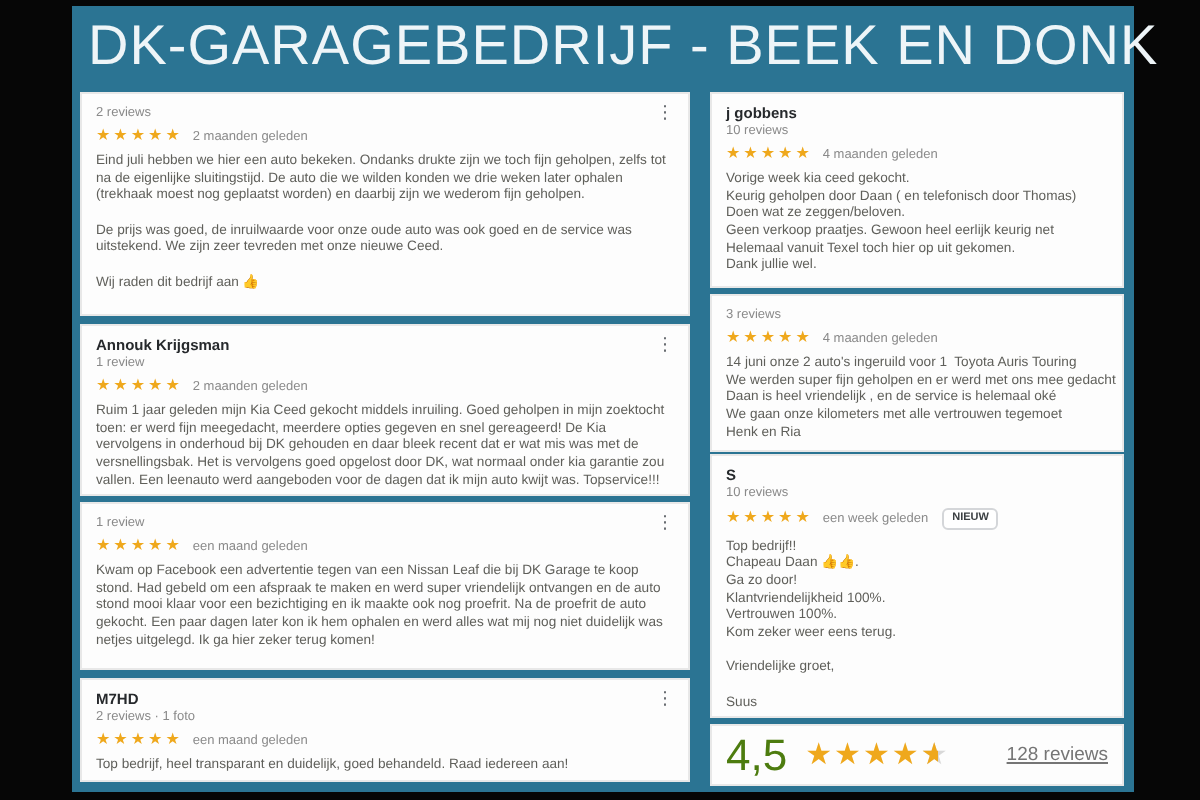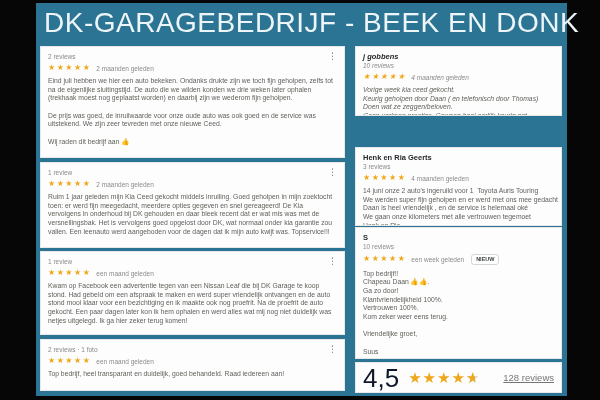--- a/index.html
+++ b/index.html
@@ -14,21 +14,21 @@
     font-size:28px;font-weight:normal;color:#eef5f8;letter-spacing:.5px;white-space:nowrap;
   }
   .card{
     position:absolute;background:#fdfdfd;box-sizing:border-box;
     padding:5px 7px;overflow:hidden;border:1px solid #e8e8e8;
   }
   #card-koen   {left:40px;top:46px;width:305px;height:112px;}
   #card-annouk {left:40px;top:162px;width:305px;height:86px;}
   #card-bart   {left:40px;top:251px;width:305px;height:84px;}
   #card-m7hd   {left:40px;top:339px;width:305px;height:52px;}
-  #card-gobbens{left:355px;top:46px;width:207px;height:70px;font-style:italic;}
+  #card-gobbens{left:355px;top:46px;width:207px;height:98px;}
   #card-henk   {left:355px;top:147px;width:207px;height:79px;}
   #card-s      {left:355px;top:227px;width:207px;height:132px;}
   .name{font-size:7.5px;font-weight:bold;color:#26292c;line-height:1.2;}
   .meta{font-size:6.5px;color:#8a8a8a;margin-top:1px;}
   .stars-row{margin-top:4px;display:flex;align-items:center;gap:5px;}
   .stars{font-size:8px;color:#efa81c;letter-spacing:1.5px;line-height:1;}
   .date{font-size:6.5px;color:#8a8a8a;}
   .badge-new{
     font-size:5.5px;font-weight:bold;color:#3c4043;border:1px solid #d4d6d9;
     border-radius:3px;padding:1px 4px;background:#fff;margin-left:2px;line-height:1.2;
@@ -38,21 +38,21 @@
   .card.right .body{white-space:pre;}
   .kebab{
     position:absolute;top:5px;right:7px;font-size:9px;color:#5f6368;
     line-height:1;cursor:pointer;letter-spacing:0;
   }
   #summary-bar{
     position:absolute;left:355px;top:362px;width:207px;height:31px;
     background:#fdfdfd;border:1px solid #e8e8e8;box-sizing:border-box;
     display:flex;align-items:center;padding:0 7px;overflow:hidden;
   }
-  .score{font-size:26px;color:#0f172a;line-height:1;}
+  .score{font-size:22px;color:#4d7c0f;line-height:1;}
   .sum-stars{display:flex;align-items:center;margin-left:9px;font-size:15px;color:#efa81c;letter-spacing:1px;line-height:1;}
   .partial-star{position:relative;display:inline-block;color:#d8d8d8;}
   .partial-star .fill{position:absolute;left:0;top:0;width:60%;overflow:hidden;color:#efa81c;}
   .sum-count{margin-left:auto;font-size:9.5px;color:#757575;white-space:nowrap;text-decoration:underline;}
 </style>
 </head>
 <body>
 
 <div class="panel"></div>
 
@@ -67,40 +67,42 @@
   </div>
   <div class="body">Eind juli hebben we hier een auto bekeken. Ondanks drukte zijn we toch fijn geholpen, zelfs tot na de eigenlijke sluitingstijd. De auto die we wilden konden we drie weken later ophalen (trekhaak moest nog geplaatst worden) en daarbij zijn we wederom fijn geholpen.
 
 De prijs was goed, de inruilwaarde voor onze oude auto was ook goed en de service was uitstekend. We zijn zeer tevreden met onze nieuwe Ceed.
 
 Wij raden dit bedrijf aan 👍</div>
 </div>
 
 <div class="card left" id="card-annouk">
   <span class="kebab">⋮</span>
+  <div class="name">Annouk Krijgsman</div>
   <div class="meta">1 review</div>
   <div class="stars-row">
     <span class="stars">★★★★★</span>
     <span class="date">2 maanden geleden</span>
   </div>
   <div class="body">Ruim 1 jaar geleden mijn Kia Ceed gekocht middels inruiling. Goed geholpen in mijn zoektocht toen: er werd fijn meegedacht, meerdere opties gegeven en snel gereageerd! De Kia vervolgens in onderhoud bij DK gehouden en daar bleek recent dat er wat mis was met de versnellingsbak. Het is vervolgens goed opgelost door DK, wat normaal onder kia garantie zou vallen. Een leenauto werd aangeboden voor de dagen dat ik mijn auto kwijt was. Topservice!!!</div>
 </div>
 
 <div class="card left" id="card-bart">
   <span class="kebab">⋮</span>
   <div class="meta">1 review</div>
   <div class="stars-row">
     <span class="stars">★★★★★</span>
     <span class="date">een maand geleden</span>
   </div>
   <div class="body">Kwam op Facebook een advertentie tegen van een Nissan Leaf die bij DK Garage te koop stond. Had gebeld om een afspraak te maken en werd super vriendelijk ontvangen en de auto stond mooi klaar voor een bezichtiging en ik maakte ook nog proefrit. Na de proefrit de auto gekocht. Een paar dagen later kon ik hem ophalen en werd alles wat mij nog niet duidelijk was netjes uitgelegd. Ik ga hier zeker terug komen!</div>
 </div>
 
 <div class="card left" id="card-m7hd">
   <span class="kebab">⋮</span>
+  <div class="name">M7HD</div>
   <div class="meta">2 reviews · 1 foto</div>
   <div class="stars-row">
     <span class="stars">★★★★★</span>
     <span class="date">een maand geleden</span>
   </div>
   <div class="body">Top bedrijf, heel transparant en duidelijk, goed behandeld. Raad iedereen aan!</div>
 </div>
 
 <div class="card right" id="card-gobbens">
   <div class="name">j gobbens</div>
@@ -111,21 +113,20 @@
   </div>
   <div class="body">Vorige week kia ceed gekocht.
 Keurig geholpen door Daan ( en telefonisch door Thomas)
 Doen wat ze zeggen/beloven.
 Geen verkoop praatjes. Gewoon heel eerlijk keurig net
 Helemaal vanuit Texel toch hier op uit gekomen.
 Dank jullie wel.</div>
 </div>
 
 <div class="card right" id="card-henk">
-  <div class="name">Henk en Ria Geerts</div>
   <div class="meta">3 reviews</div>
   <div class="stars-row">
     <span class="stars">★★★★★</span>
     <span class="date">4 maanden geleden</span>
   </div>
   <div class="body">14 juni onze 2 auto's ingeruild voor 1  Toyota Auris Touring
 We werden super fijn geholpen en er werd met ons mee gedacht
 Daan is heel vriendelijk , en de service is helemaal oké
 We gaan onze kilometers met alle vertrouwen tegemoet
 Henk en Ria</div>

